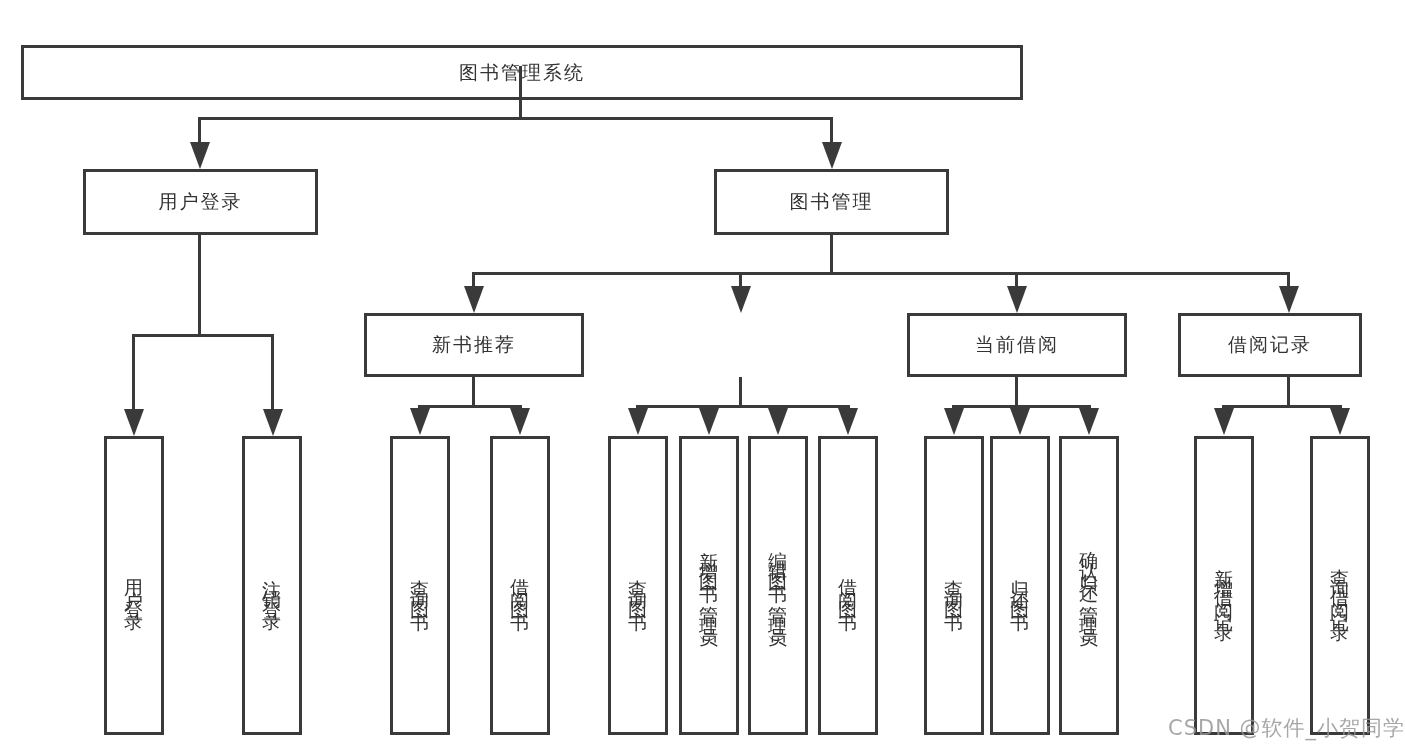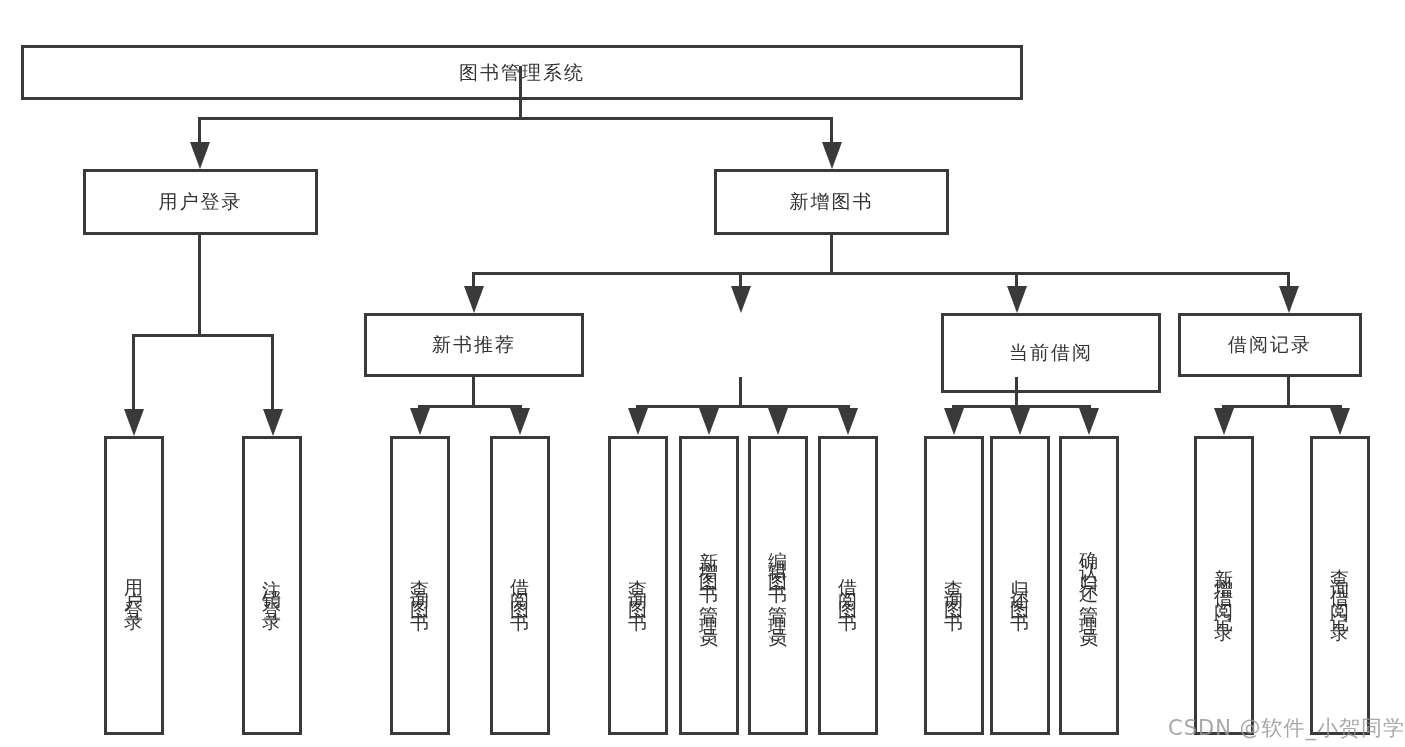--- a/index.html
+++ b/index.html
@@ -45,21 +45,21 @@
   <div class="h" style="left:198px;top:117px;width:635px;"></div>
   <div class="v" style="left:198px;top:117px;height:28px;"></div>
   <div class="arw" style="left:190px;top:142px;"></div>
   <div class="v" style="left:830px;top:117px;height:28px;"></div>
   <div class="arw" style="left:822px;top:142px;"></div>
 
   <div class="box" style="left:83px;top:169px;width:235px;height:66px;">
     <span>用户登录</span>
   </div>
   <div class="box" style="left:714px;top:169px;width:235px;height:66px;">
-    <span>新增图书</span>
+    <span>图书管理</span>
   </div>
 
   <div class="v" style="left:198px;top:235px;height:102px;"></div>
   <div class="h" style="left:132px;top:334px;width:142px;"></div>
   <div class="v" style="left:132px;top:334px;height:78px;"></div>
   <div class="arw" style="left:124px;top:409px;"></div>
   <div class="v" style="left:271px;top:334px;height:78px;"></div>
   <div class="arw" style="left:263px;top:409px;"></div>
 
   <div class="v" style="left:830px;top:235px;height:40px;"></div>
@@ -69,21 +69,21 @@
   <div class="v" style="left:739px;top:272px;height:16px;"></div>
   <div class="arw" style="left:731px;top:286px;"></div>
   <div class="v" style="left:1015px;top:272px;height:16px;"></div>
   <div class="arw" style="left:1007px;top:286px;"></div>
   <div class="v" style="left:1287px;top:272px;height:16px;"></div>
   <div class="arw" style="left:1279px;top:286px;"></div>
 
   <div class="box" style="left:364px;top:313px;width:220px;height:64px;">
     <span>新书推荐</span>
   </div>
-  <div class="box" style="left:907px;top:313px;width:220px;height:80px;margin-left:34px;">
+  <div class="box" style="left:907px;top:313px;width:220px;height:64px;">
     <span>当前借阅</span>
   </div>
   <div class="box" style="left:1178px;top:313px;width:184px;height:64px;">
     <span>借阅记录</span>
   </div>
 
   <div class="v" style="left:472px;top:377px;height:31px;"></div>
   <div class="h" style="left:418px;top:405px;width:104px;"></div>
   <div class="arw" style="left:410px;top:408px;"></div>
   <div class="arw" style="left:510px;top:408px;"></div>

